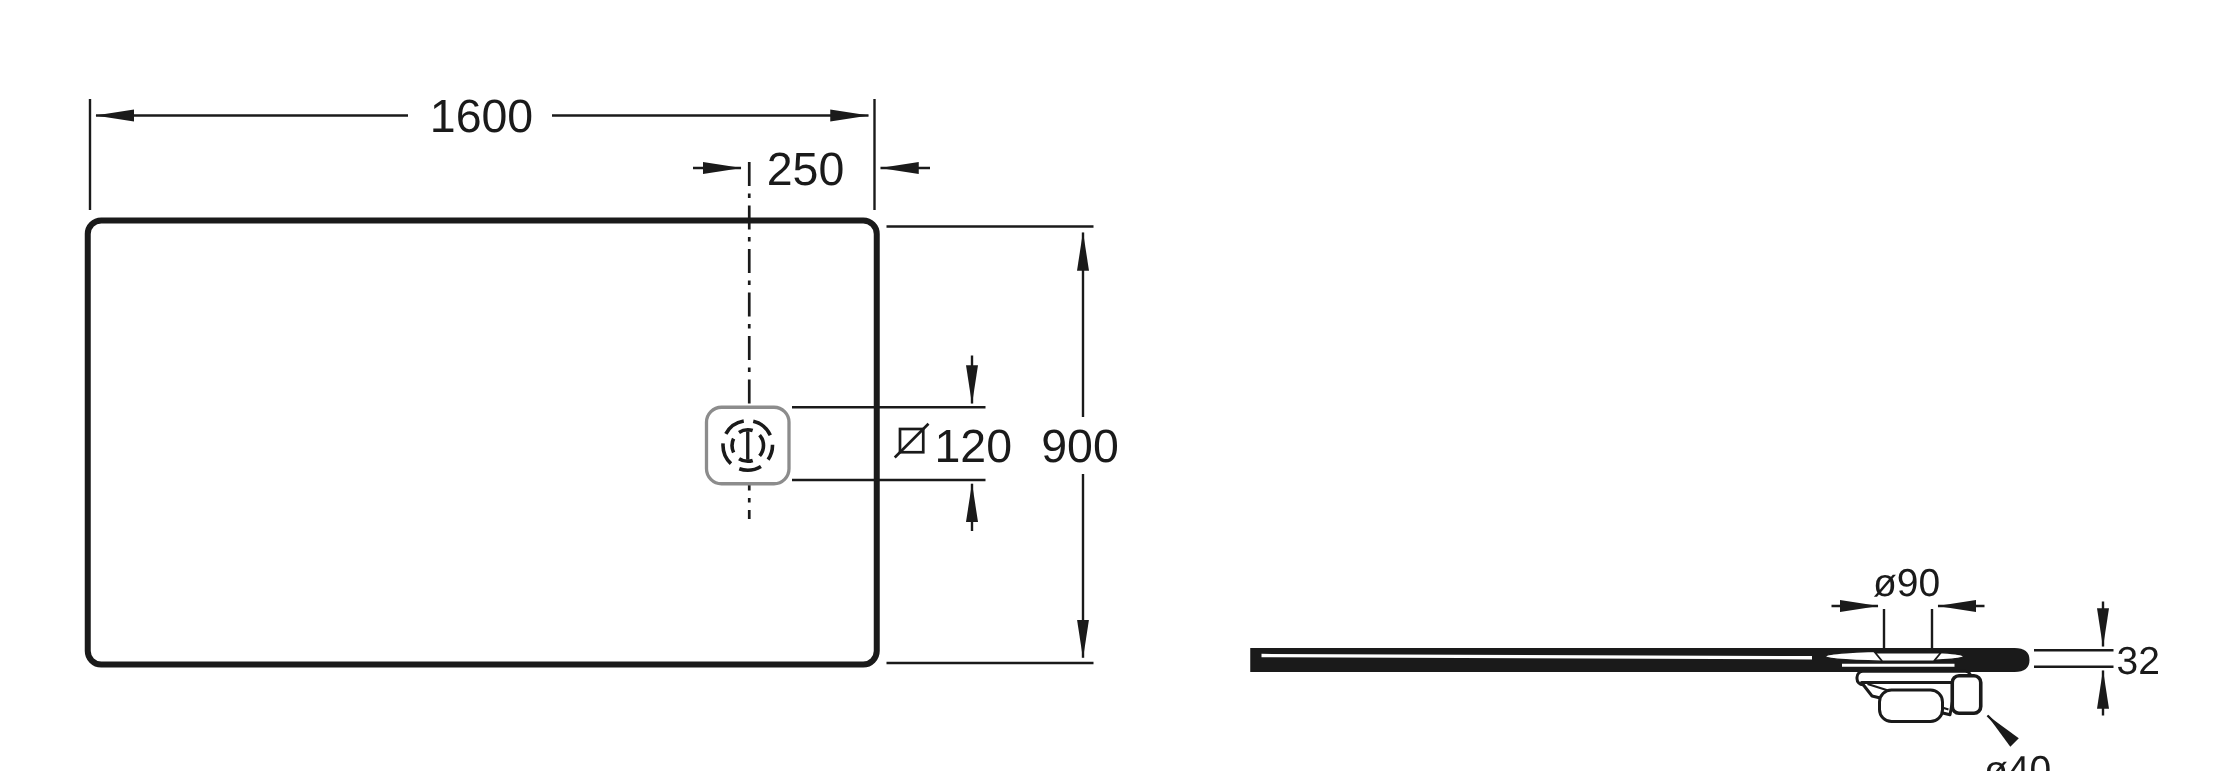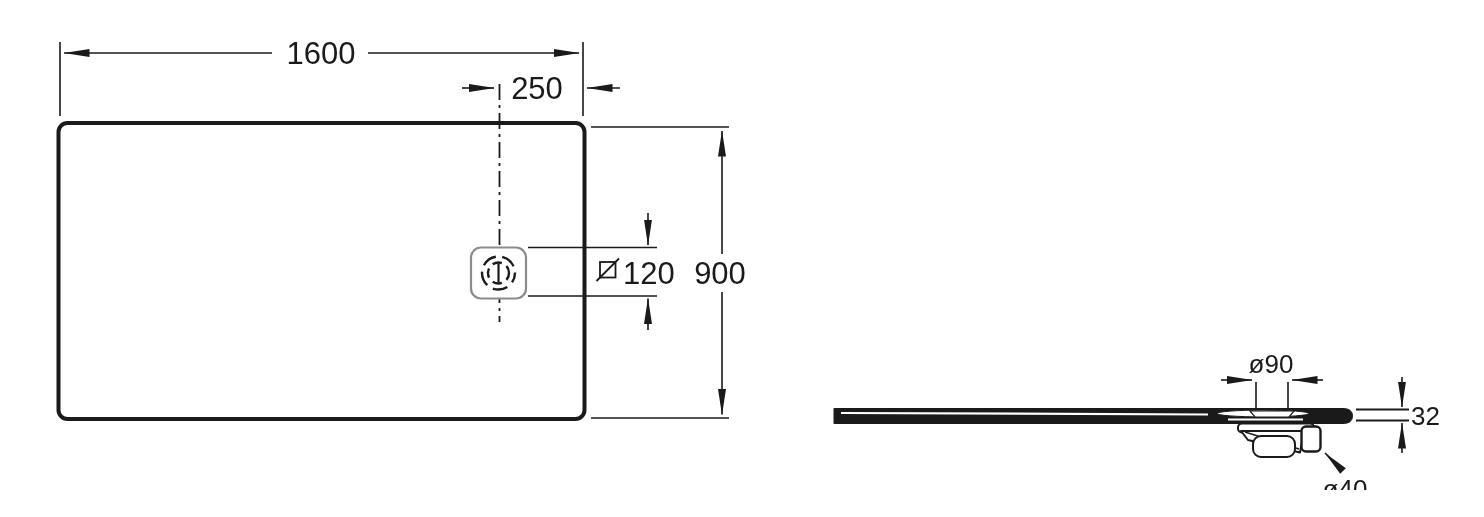--- a/index.html
+++ b/index.html
@@ -3,20 +3,21 @@
 <meta charset="utf-8">
 <style>
   html, body { margin: 0; padding: 0; background: #ffffff; }
   .canvas {
     position: relative;
     width: 1484px;
     height: 490px;
     background: #ffffff;
     font-family: "Liberation Sans", sans-serif;
     overflow: hidden;
+    margin-top: 24px;
   }
   svg { display: block; }
   text {
     fill: #1a1a1a;
     font-family: "Liberation Sans", sans-serif;
   }
   .dim-text   { font-size: 31px; }
   .dim-text-sm{ font-size: 26px; }
   .thin  { stroke: #1a1a1a; stroke-width: 1.6; fill: none; }
   .thick { stroke: #1a1a1a; stroke-width: 4;   fill: #ffffff; }

